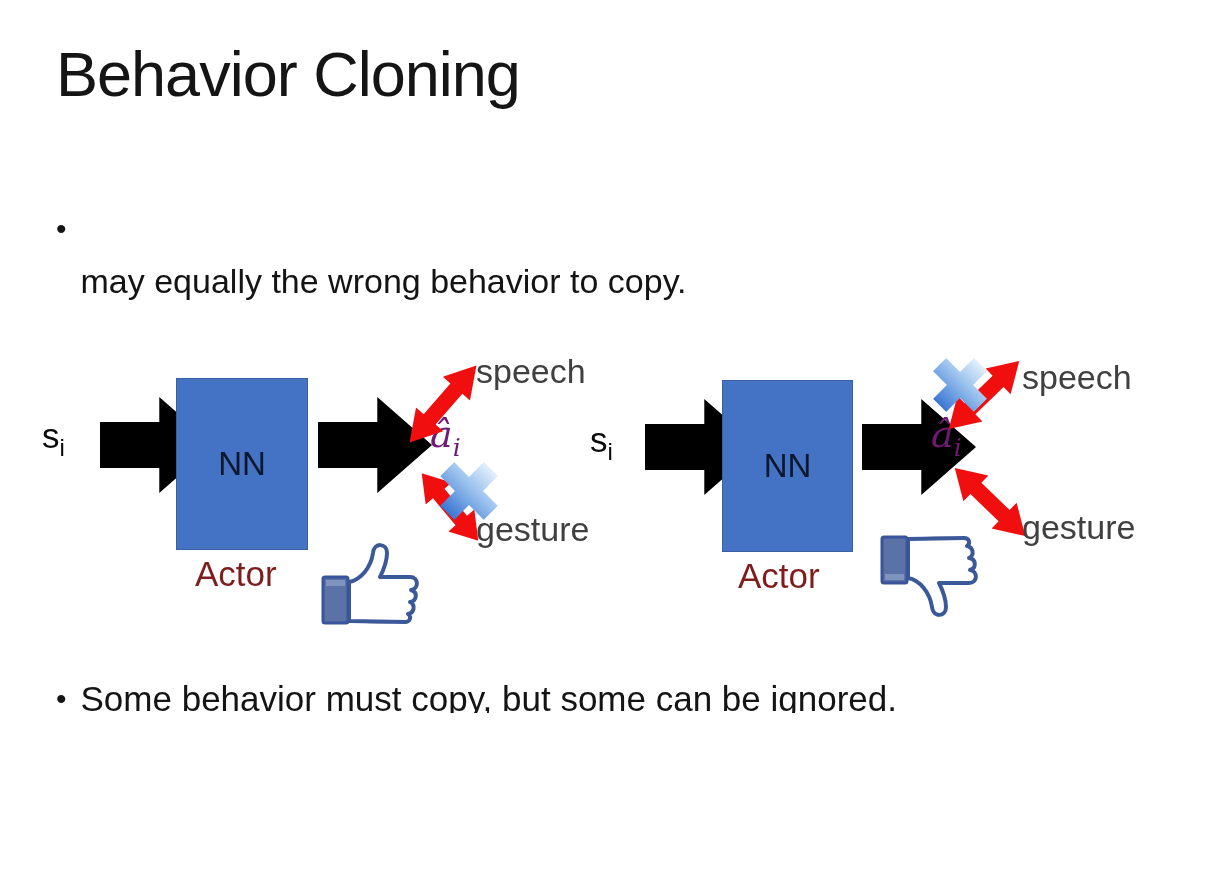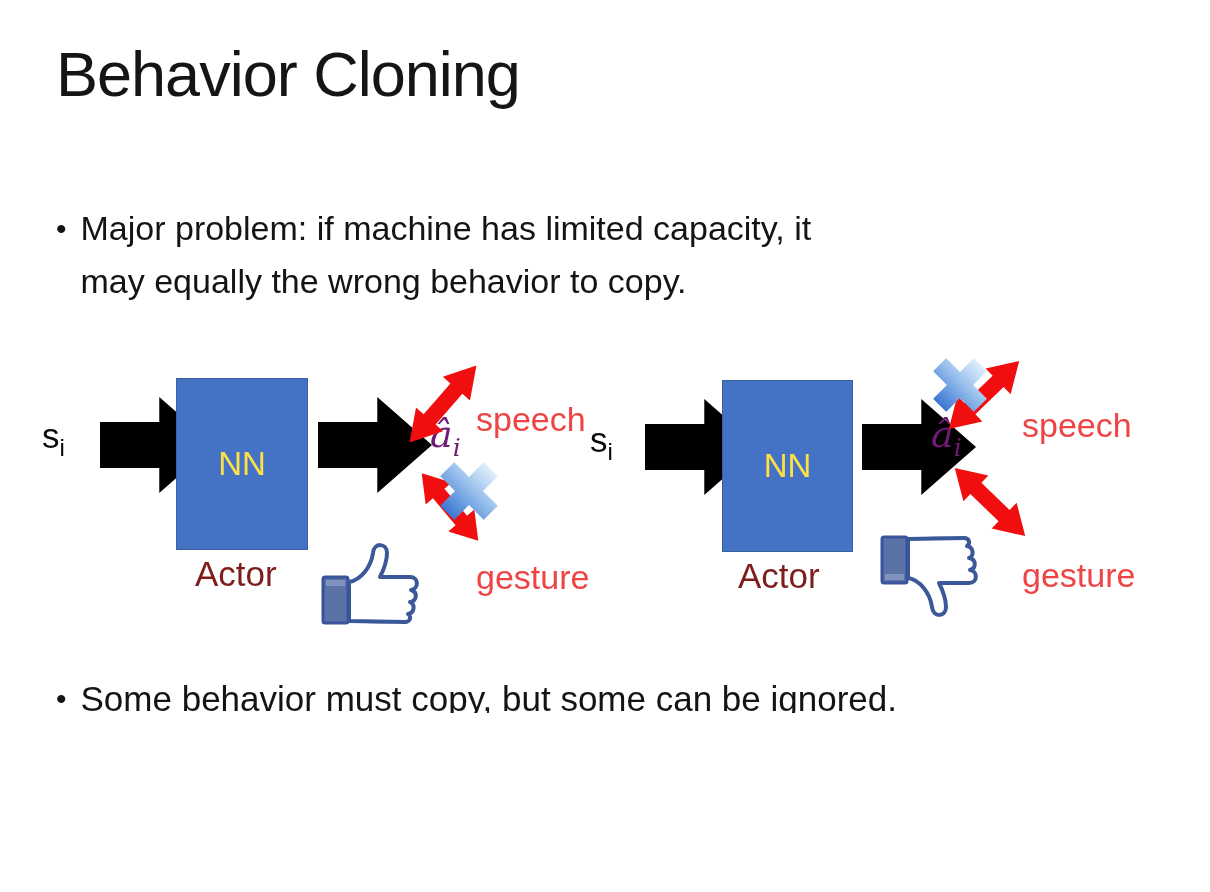--- a/index.html
+++ b/index.html
@@ -32,21 +32,21 @@
 
   .block-arrow{
     width:114px;height:96px;background:#000000;
     clip-path:polygon(0% 26%,52% 26%,52% 0%,100% 50%,52% 100%,52% 74%,0% 74%);
   }
   .pos-arrow1-l{left:60px;top:47px;}  .pos-arrow2-l{left:278px;top:47px;}
   .pos-arrow1-r{left:60px;top:49px;}  .pos-arrow2-r{left:277px;top:49px;}
 
   .nn-box{
     background:#4472c4;border:1px solid #3a619f;display:flex;align-items:center;justify-content:center;
-    color:#fde047;font-size:33px;
+    color:#0f172a;font-size:33px;
   }
   .pos-nn-l{left:136px;top:28px;width:130px;height:170px;}
   .pos-nn-r{left:137px;top:30px;width:129px;height:170px;}
 
   .actor-label{font-size:35px;color:#7f1d1d;white-space:nowrap;text-align:right;}
   .pos-actor-l{left:155px;top:204px;}
   .pos-actor-r{left:153px;top:206px;}
 
   .ahat{font-family:"DejaVu Serif",serif;font-style:italic;font-size:38px;color:#701a75;white-space:nowrap;}
   .ahat sub{font-size:25px;}
@@ -64,42 +64,42 @@
 
   .cross{
     background:linear-gradient(180deg,#e2effc 0%,#9cc3ee 42%,#3a76d2 100%);
     clip-path:polygon(34% 0,66% 0,66% 34%,100% 34%,100% 66%,66% 66%,66% 100%,34% 100%,34% 66%,0 66%,0 34%,34% 34%);
     transform:rotate(45deg);
     filter:drop-shadow(0 0 2px #1c4e9c);
   }
   .pos-cross-l{left:398px;top:110px;width:62px;height:62px;}
   .pos-cross-r{left:346px;top:6px;width:58px;height:58px;}
 
-  .side-label{font-size:34px;color:#ef4444;white-space:nowrap;margin-top:48px;}
+  .side-label{font-size:34px;color:#404040;white-space:nowrap;}
   .pos-speech-l{left:436px;top:2px;}
   .pos-gesture-l{left:436px;top:160px;}
   .pos-speech-r{left:437px;top:8px;}
   .pos-gesture-r{left:437px;top:158px;}
 
   .thumb{width:112px;height:98px;}
   .pos-thumb-l{left:280px;top:182px;}
   .pos-thumb-r{left:294px;top:180px;}
 
   .bottom-bar{left:85px;top:886px;width:404px;height:6px;background:#000000;}
 </style>
 </head>
 <body>
 
 <div class="slide">
 
   <div class="abs title">Behavior Cloning</div>
 
   <div class="abs bullet bullet1">
     <span class="marker">•</span>
-    <span><span>Major problem: if machine has limited capacity, it</span><br><span>may equally the wrong behavior to copy.</span></span>
+    <span><br><span>may equally the wrong behavior to copy.</span></span>
   </div>
 
   <div class="diagram diagram-left">
     <div class="abs io-label pos-si-l"><span>s</span><sub>i</sub></div>
     <div class="abs block-arrow pos-arrow1-l"></div>
     <div class="abs nn-box pos-nn-l">
         <span>NN</span>
       </div>
     <div class="abs block-arrow pos-arrow2-l"></div>
     <div class="abs ahat pos-ahat-l"><span>â</span><sub>i</sub></div>

